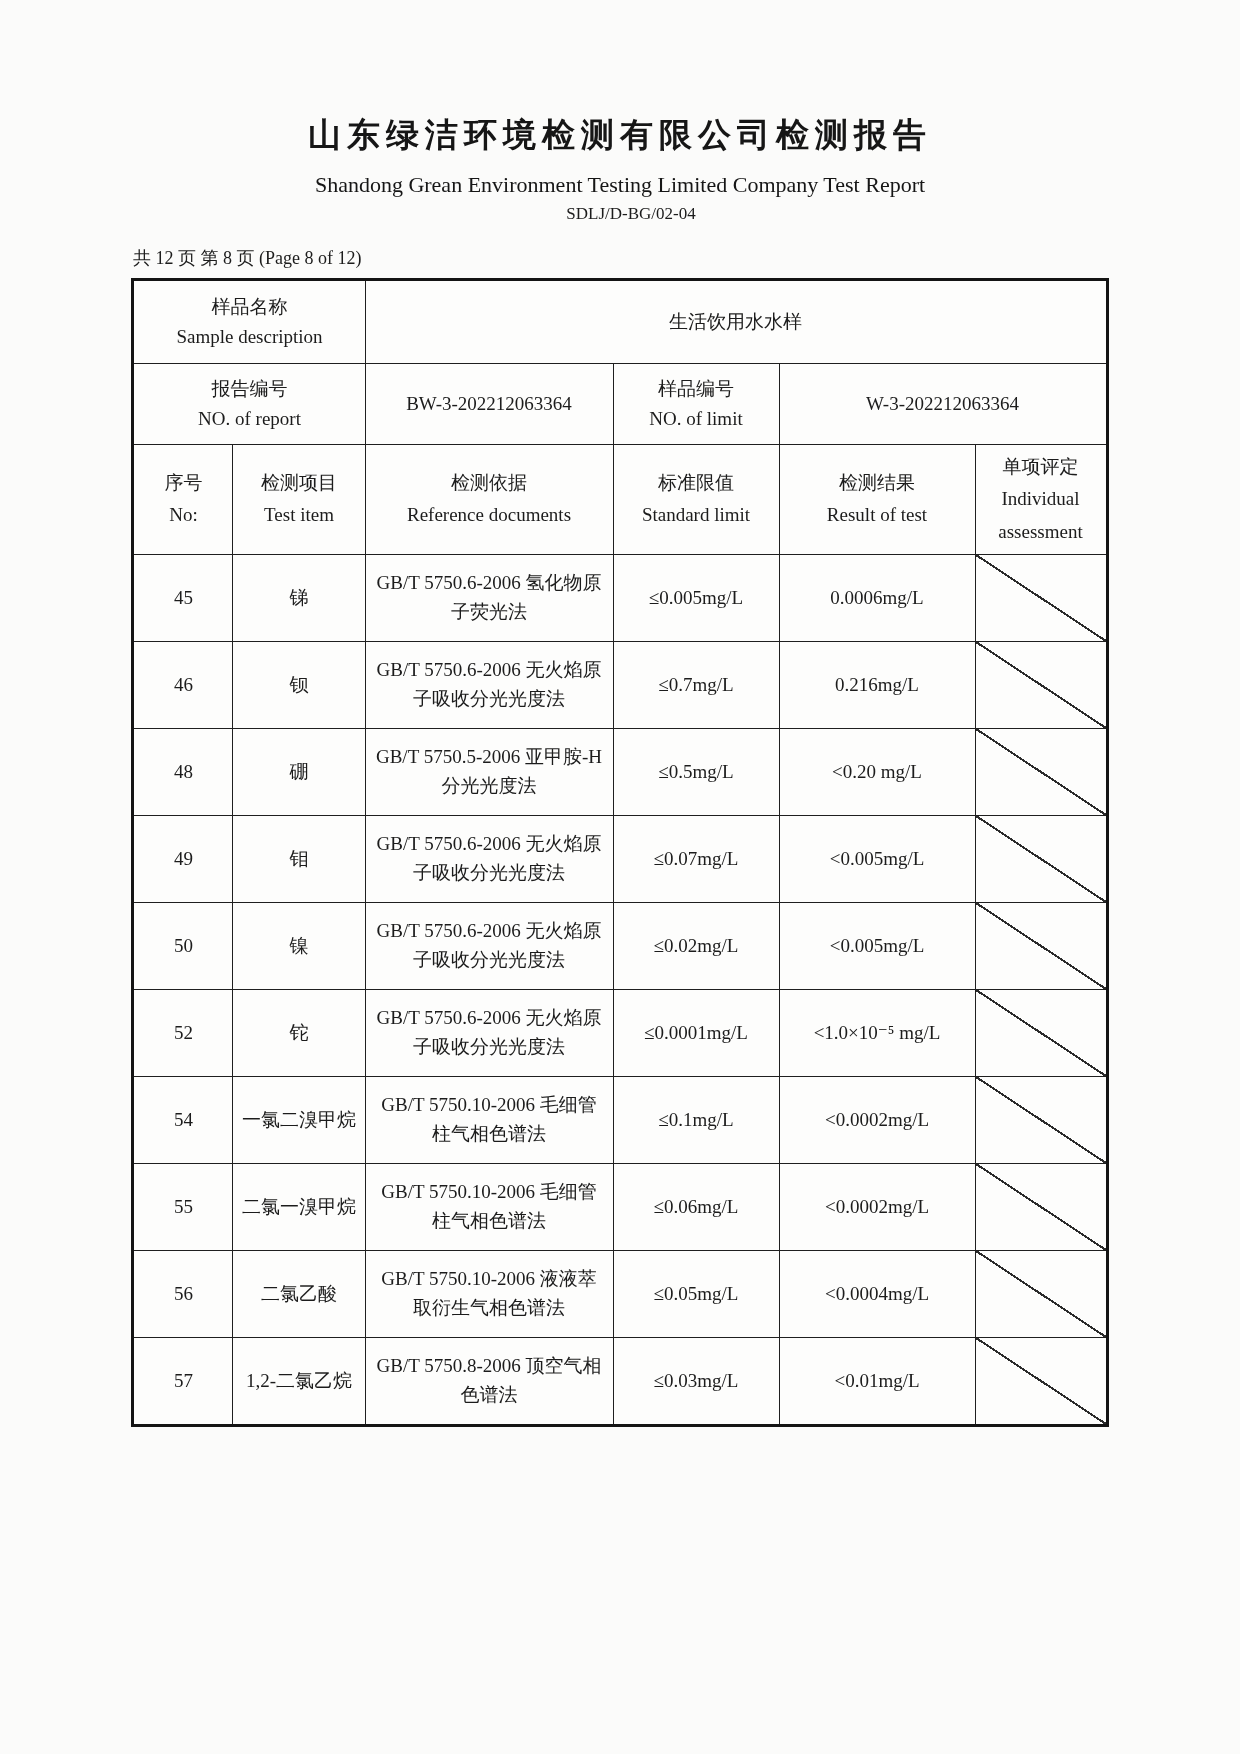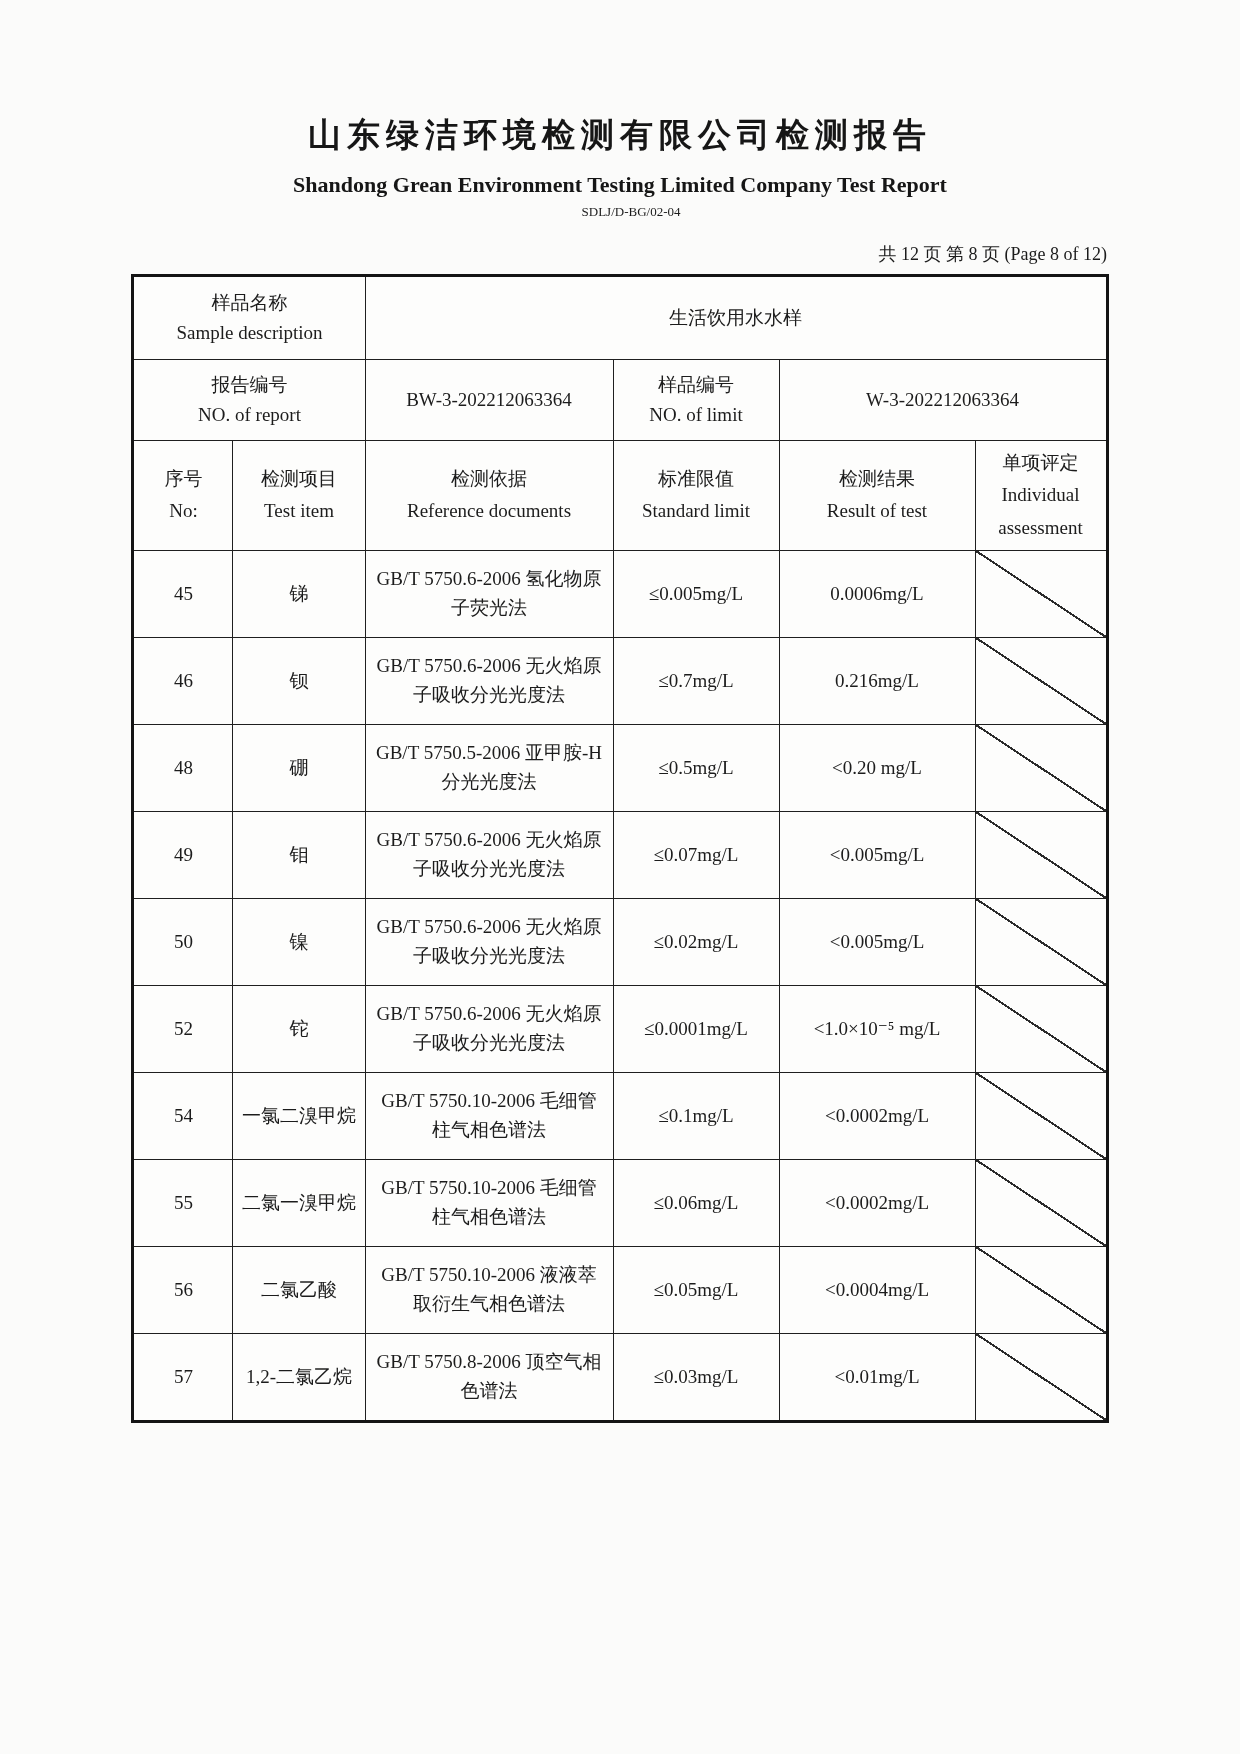--- a/index.html
+++ b/index.html
@@ -17,33 +17,33 @@
     text-align: center;
     font-size: 33px;
     font-weight: bold;
     letter-spacing: 6px;
     color: #161616;
   }
   .title-en {
     margin-top: 14px;
     text-align: center;
     font-size: 22px;
-    font-weight: bold;
+    font-weight: normal;
     color: #161616;
   }
   .doc-code {
     margin-top: 6px;
     text-align: center;
-    font-size: 13px;
+    font-size: 17px;
     padding-left: 22px;
   }
   .page-info {
     width: 974px;
     margin: 22px auto 8px auto;
-    text-align: right;
+    text-align: left;
     font-size: 18px;
   }
 
   table.report-table {
     width: 974px;
     margin: 0 auto;
     border-collapse: collapse;
     table-layout: fixed;
     border: 3px solid #141414;
     background: #fdfdfc;

